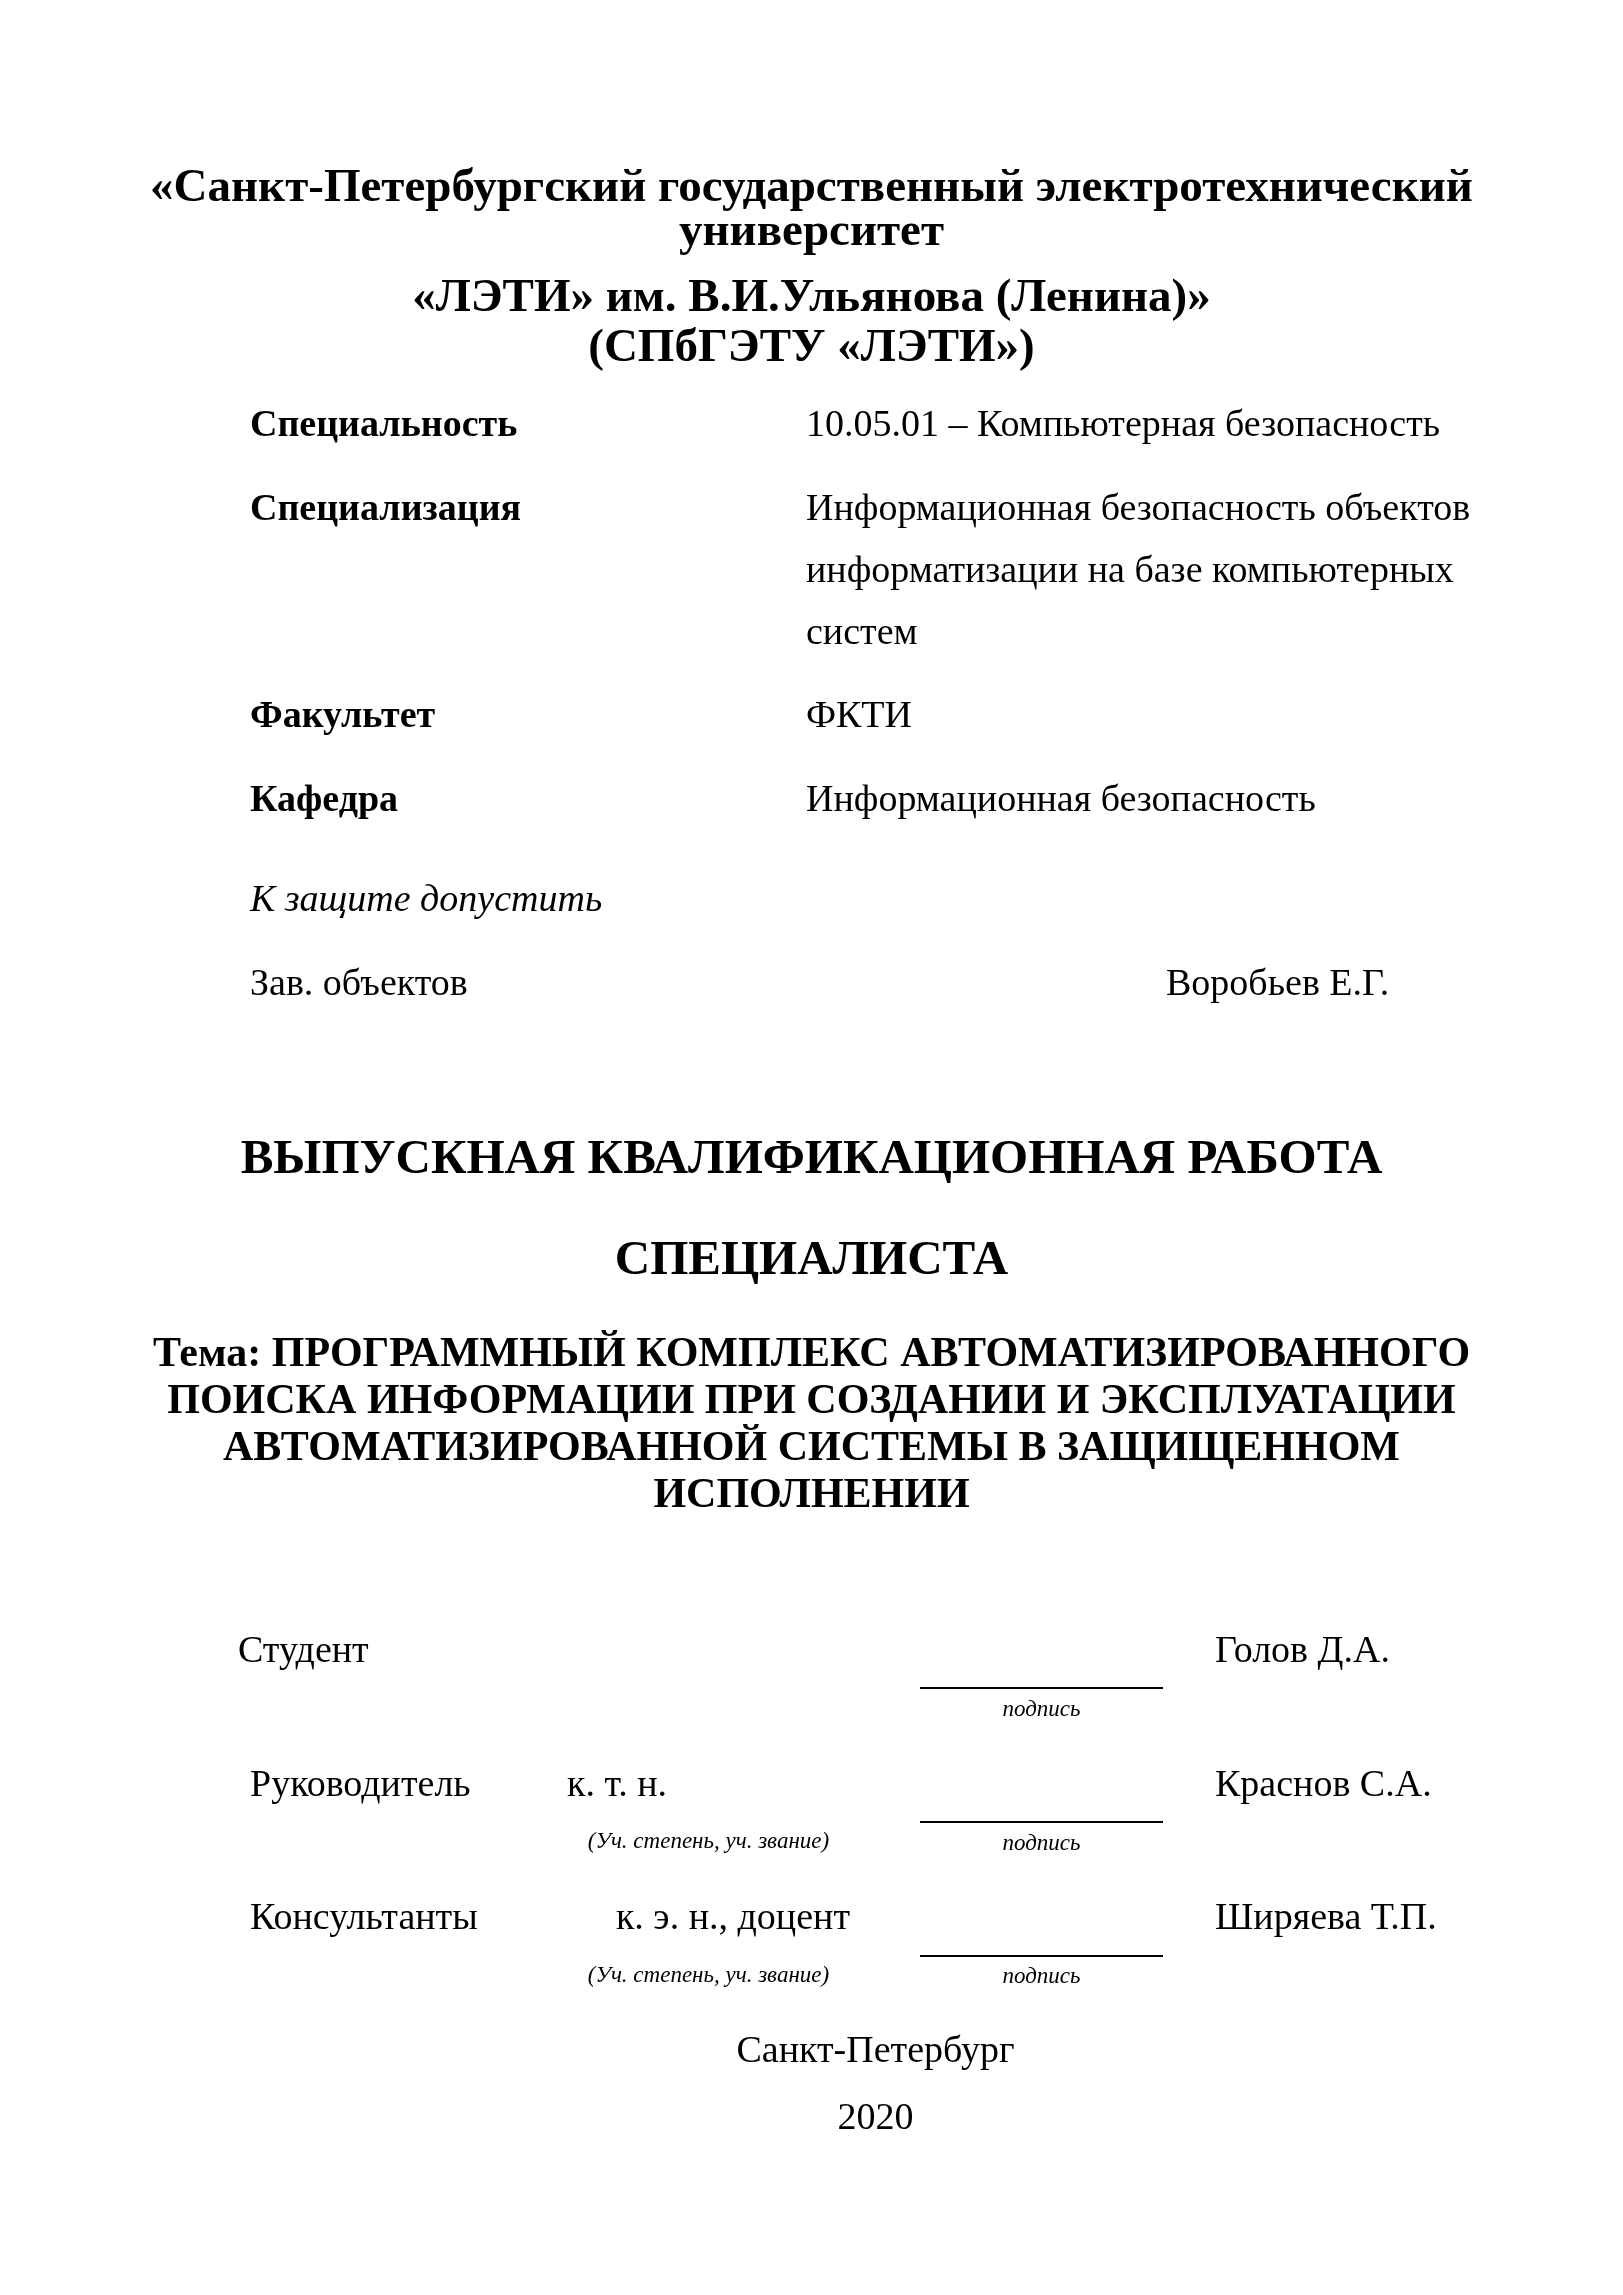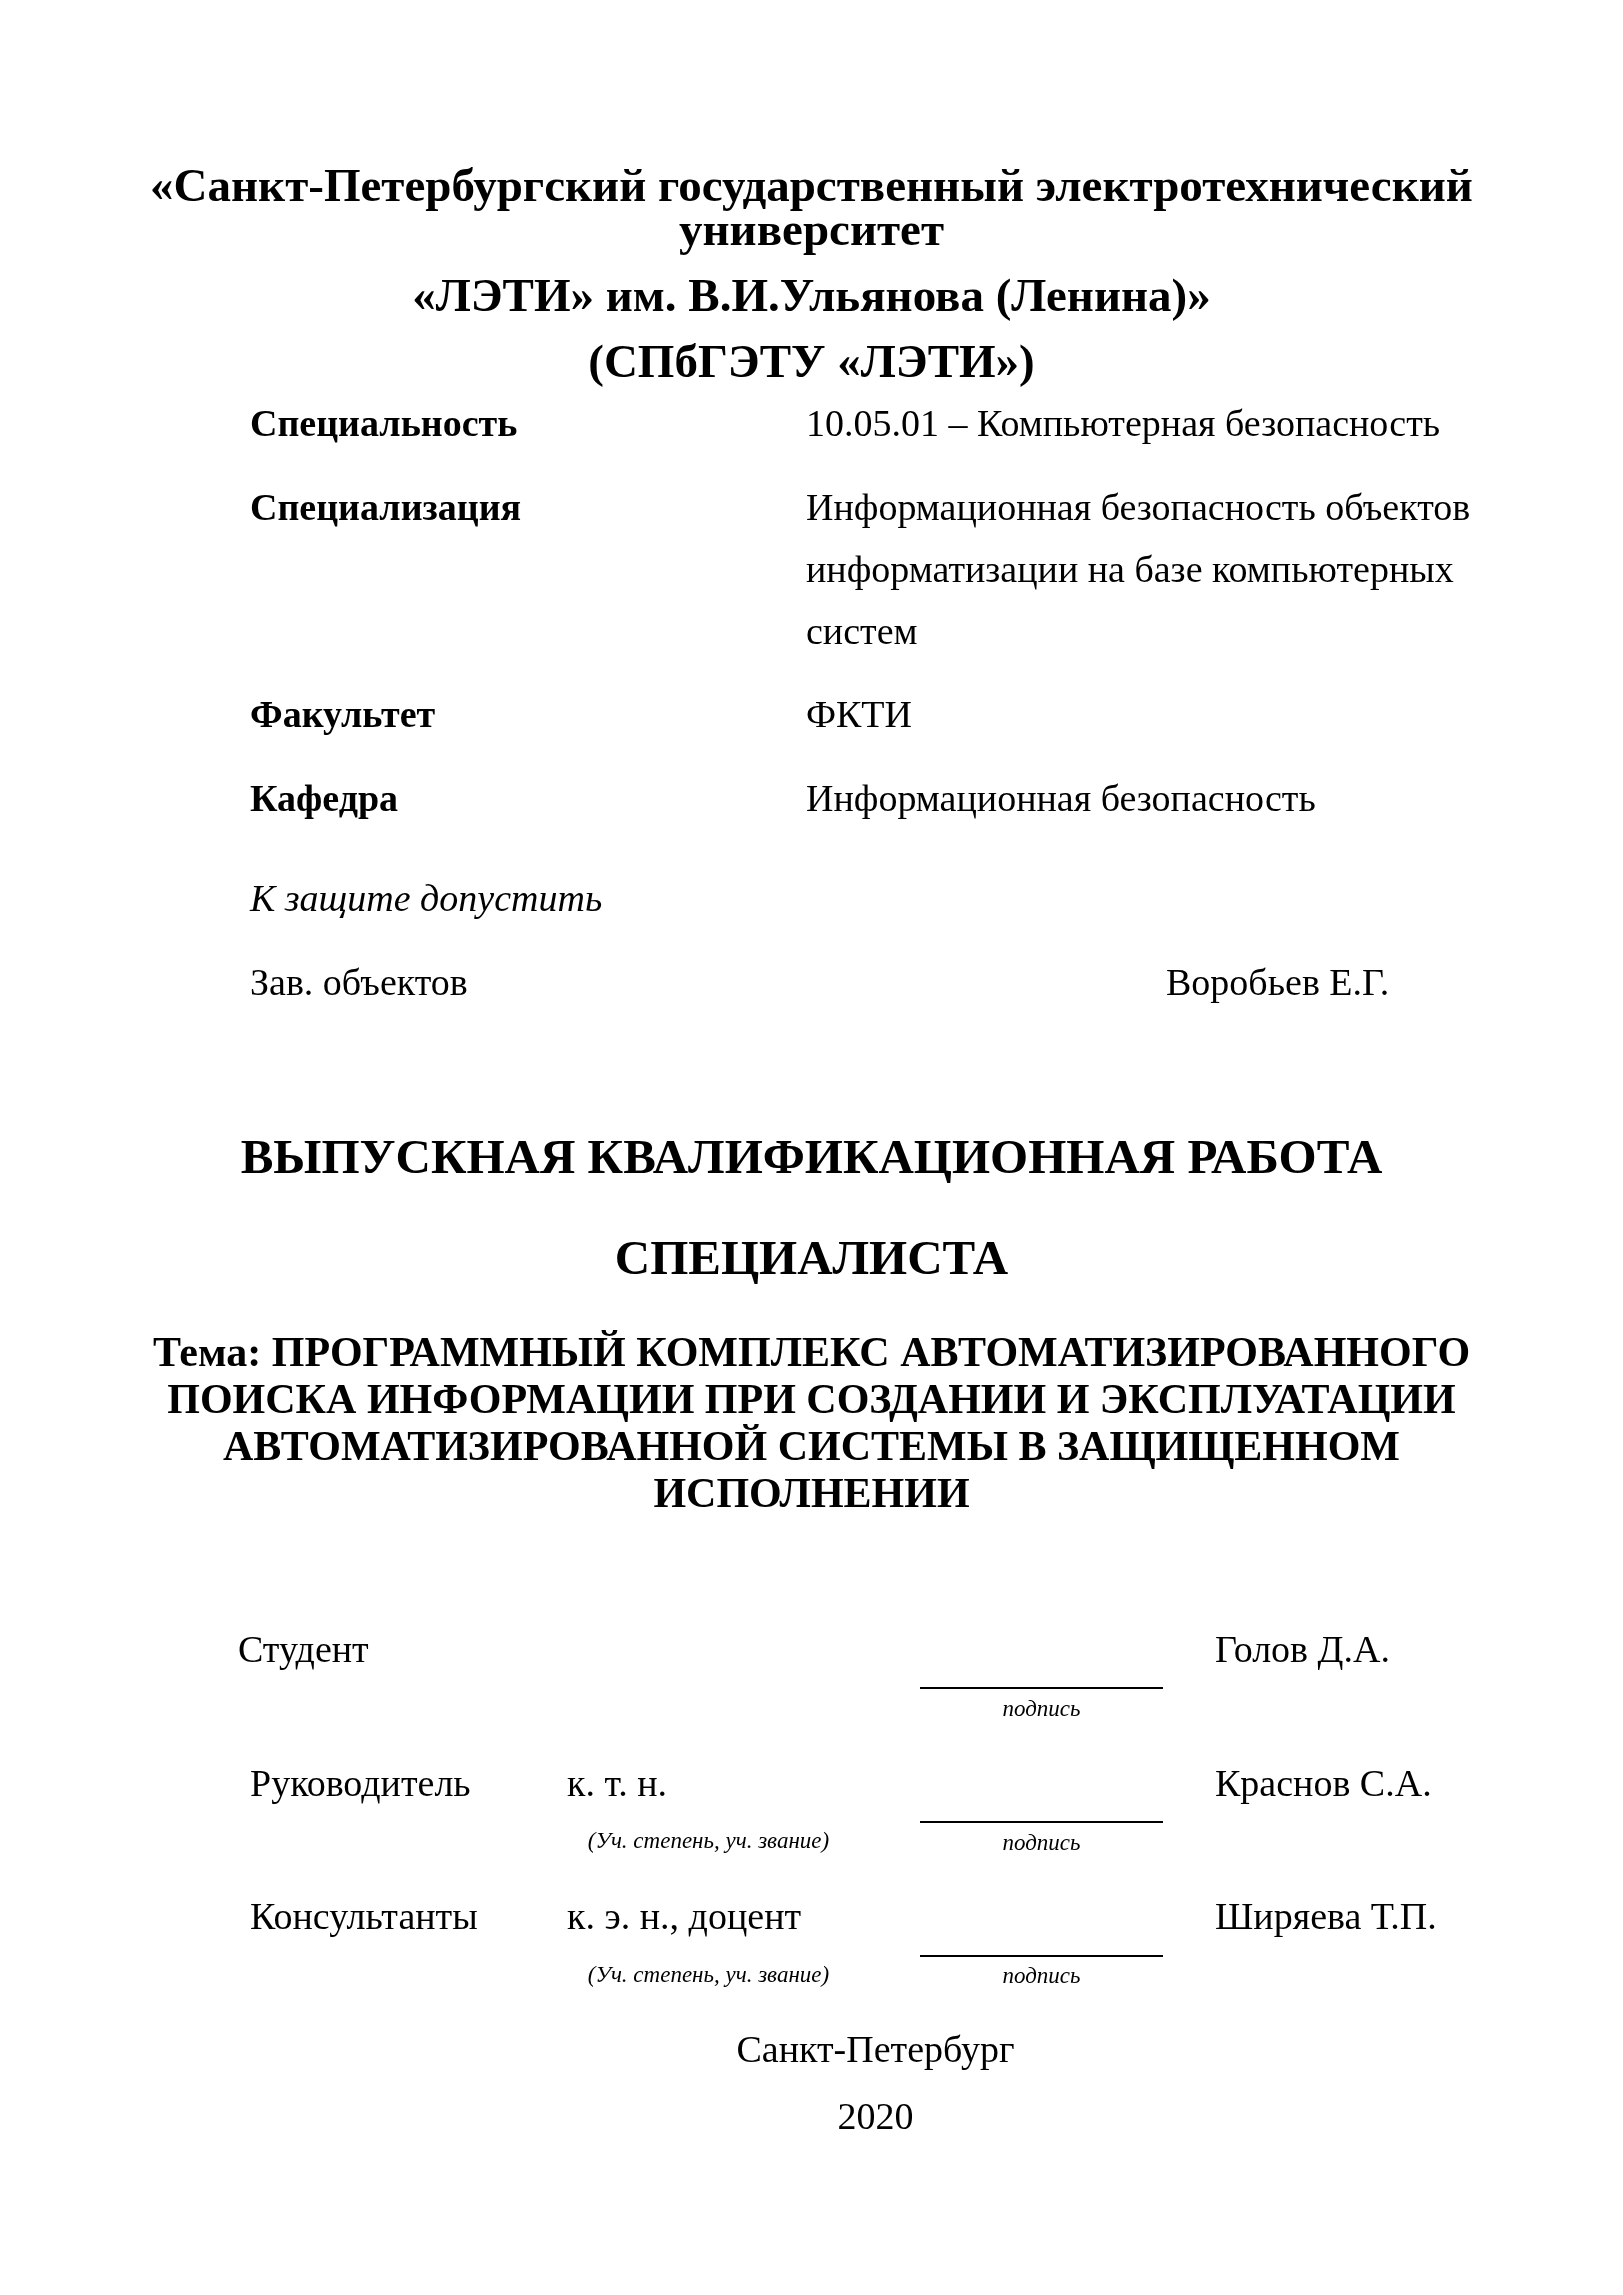--- a/index.html
+++ b/index.html
@@ -14,21 +14,21 @@
   .theme { font-size: 42px; font-weight: bold; }
   .small { font-size: 23px; font-style: italic; }
   .sigline { position: absolute; height: 1.6px; background: #000; left: 920px; width: 243px; }
 </style>
 </head>
 <body>
 
 <div class="abs center hdr" style="top:162px">«Санкт-Петербургский государственный электротехнический</div>
 <div class="abs center hdr" style="top:206px">университет</div>
 <div class="abs center hdr" style="top:272px">«ЛЭТИ» им. В.И.Ульянова (Ленина)»</div>
-<div class="abs center hdr" style="top:338px">(СПбГЭТУ «ЛЭТИ»)</div>
+<div class="abs center hdr" style="top:322px">(СПбГЭТУ «ЛЭТИ»)</div>
 
 <div>
   <div class="abs t b" style="left:250px; top:404px">Специальность</div>
   <div class="abs t" style="left:806px; top:404px">10.05.01 – Компьютерная безопасность</div>
 
   <div class="abs t b" style="left:250px; top:488px">Специализация</div>
   <div class="abs t" style="left:806px; top:488px">Информационная безопасность объектов</div>
   <div class="abs t" style="left:806px; top:550px">информатизации на базе компьютерных</div>
   <div class="abs t" style="left:806px; top:612px">систем</div>
 
@@ -62,21 +62,21 @@
   <div class="abs t" style="left:250px; top:1764px">Руководитель</div>
   <div class="abs t" style="left:567px; width:283px; text-align:left; top:1764px">к. т. н.</div>
   <div class="abs small" style="left:567px; width:283px; text-align:center; top:1829px">(Уч. степень, уч. звание)</div>
   <div class="sigline" style="top:1821px"></div>
   <div class="abs small" style="left:920px; width:243px; text-align:center; top:1831px">подпись</div>
   <div class="abs t" style="left:1215px; top:1764px">Краснов С.А.</div>
 </div>
 
 <div>
   <div class="abs t" style="left:250px; top:1897px">Консультанты</div>
-  <div class="abs t" style="left:567px; width:283px; text-align:left; top:1897px">к. э. н., доцент</div>
+  <div class="abs t" style="left:567px; width:283px; text-align:right; top:1897px">к. э. н., доцент</div>
   <div class="abs small" style="left:567px; width:283px; text-align:center; top:1963px">(Уч. степень, уч. звание)</div>
   <div class="sigline" style="top:1955px"></div>
   <div class="abs small" style="left:920px; width:243px; text-align:center; top:1964px">подпись</div>
   <div class="abs t" style="left:1215px; top:1897px">Ширяева Т.П.</div>
 </div>
 
 <div class="abs t" style="left:0; width:1751px; text-align:center; top:2030px">Санкт-Петербург</div>
 <div class="abs t" style="left:0; width:1751px; text-align:center; top:2097px">2020</div>
 
 

